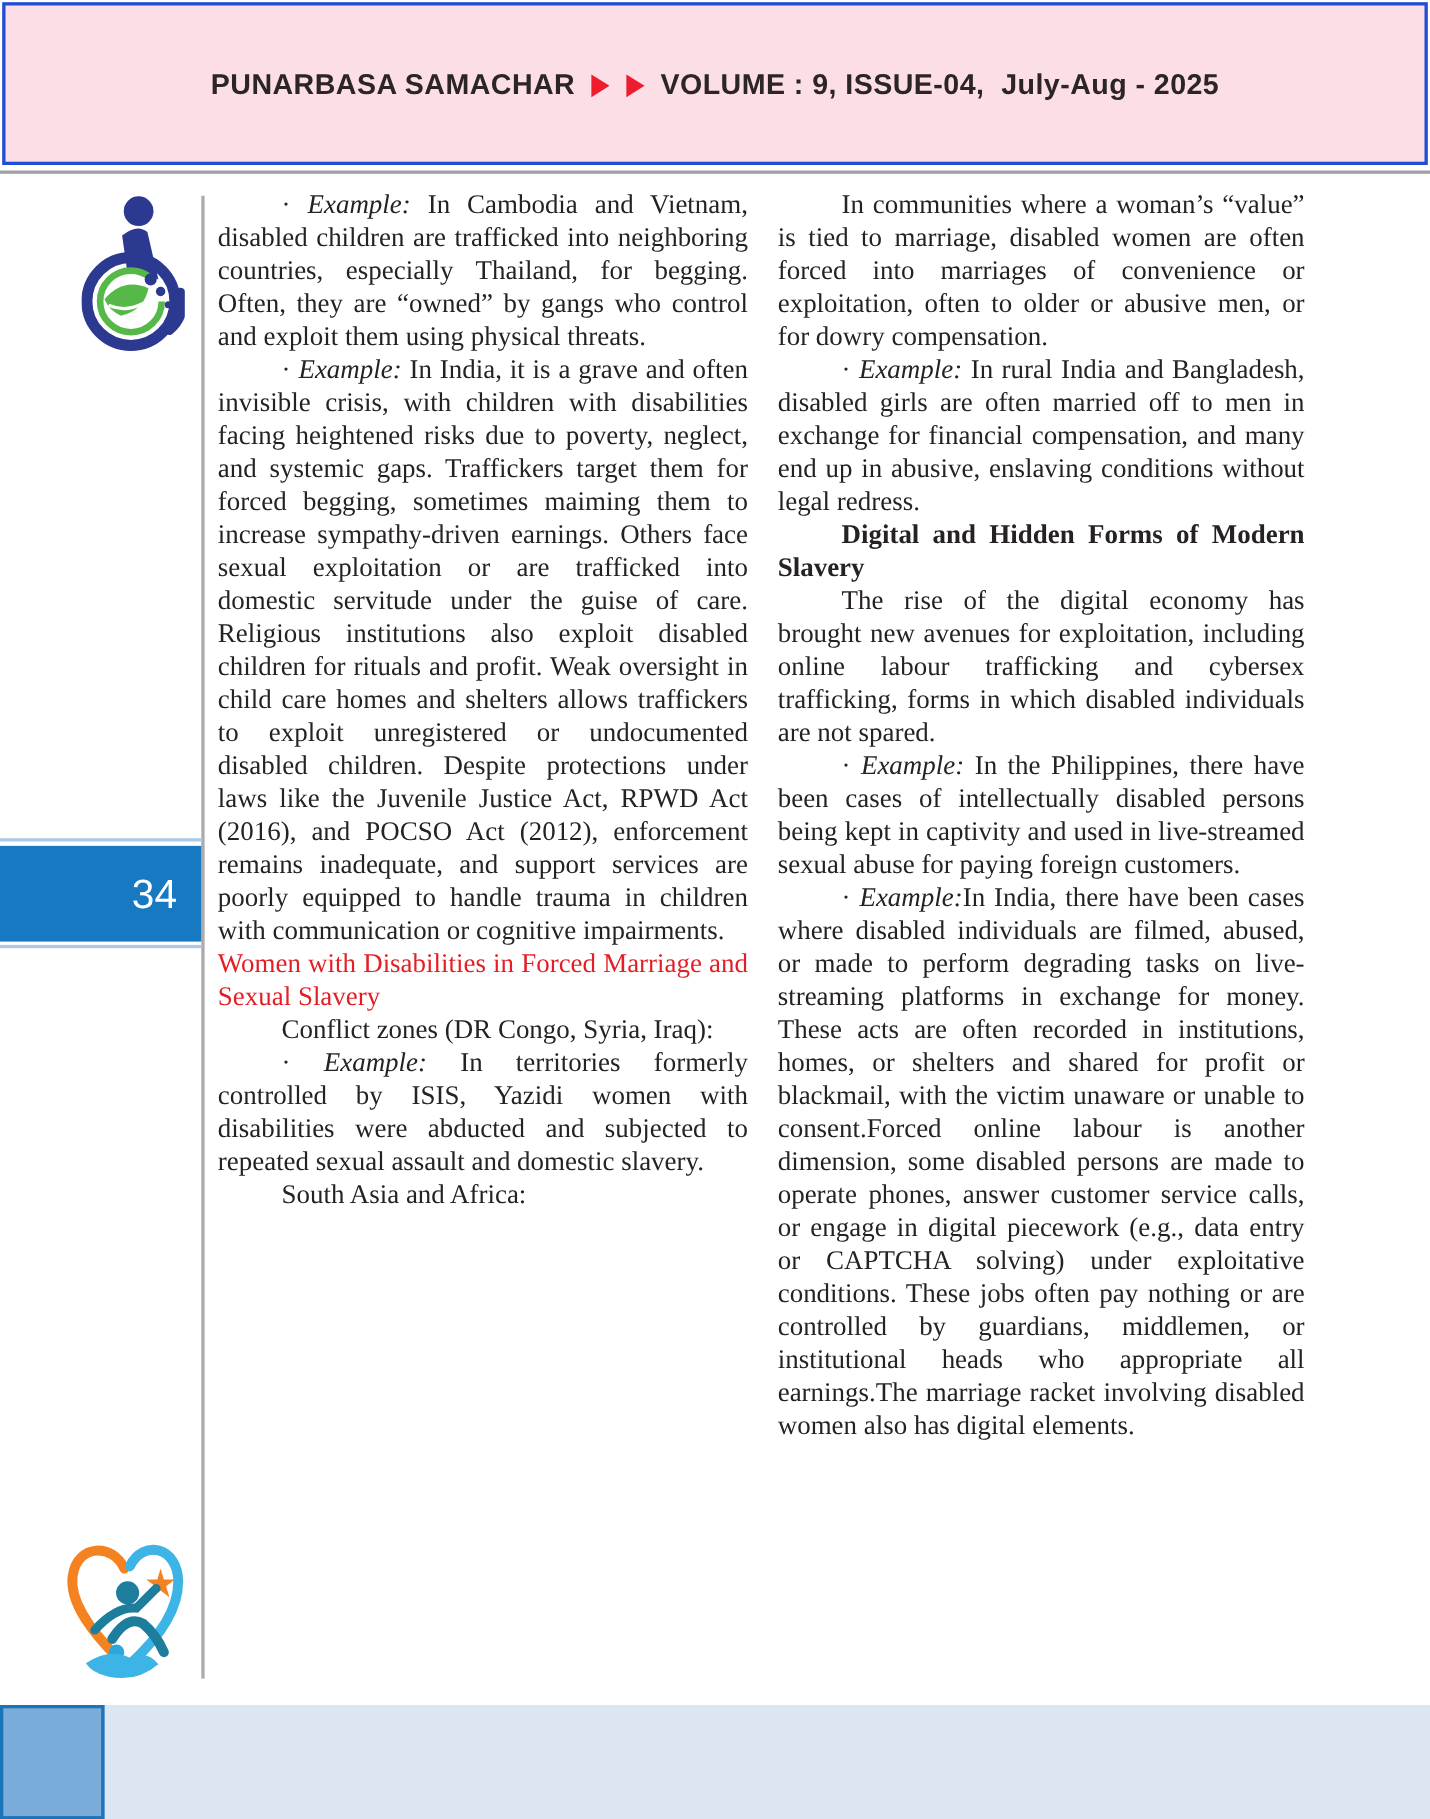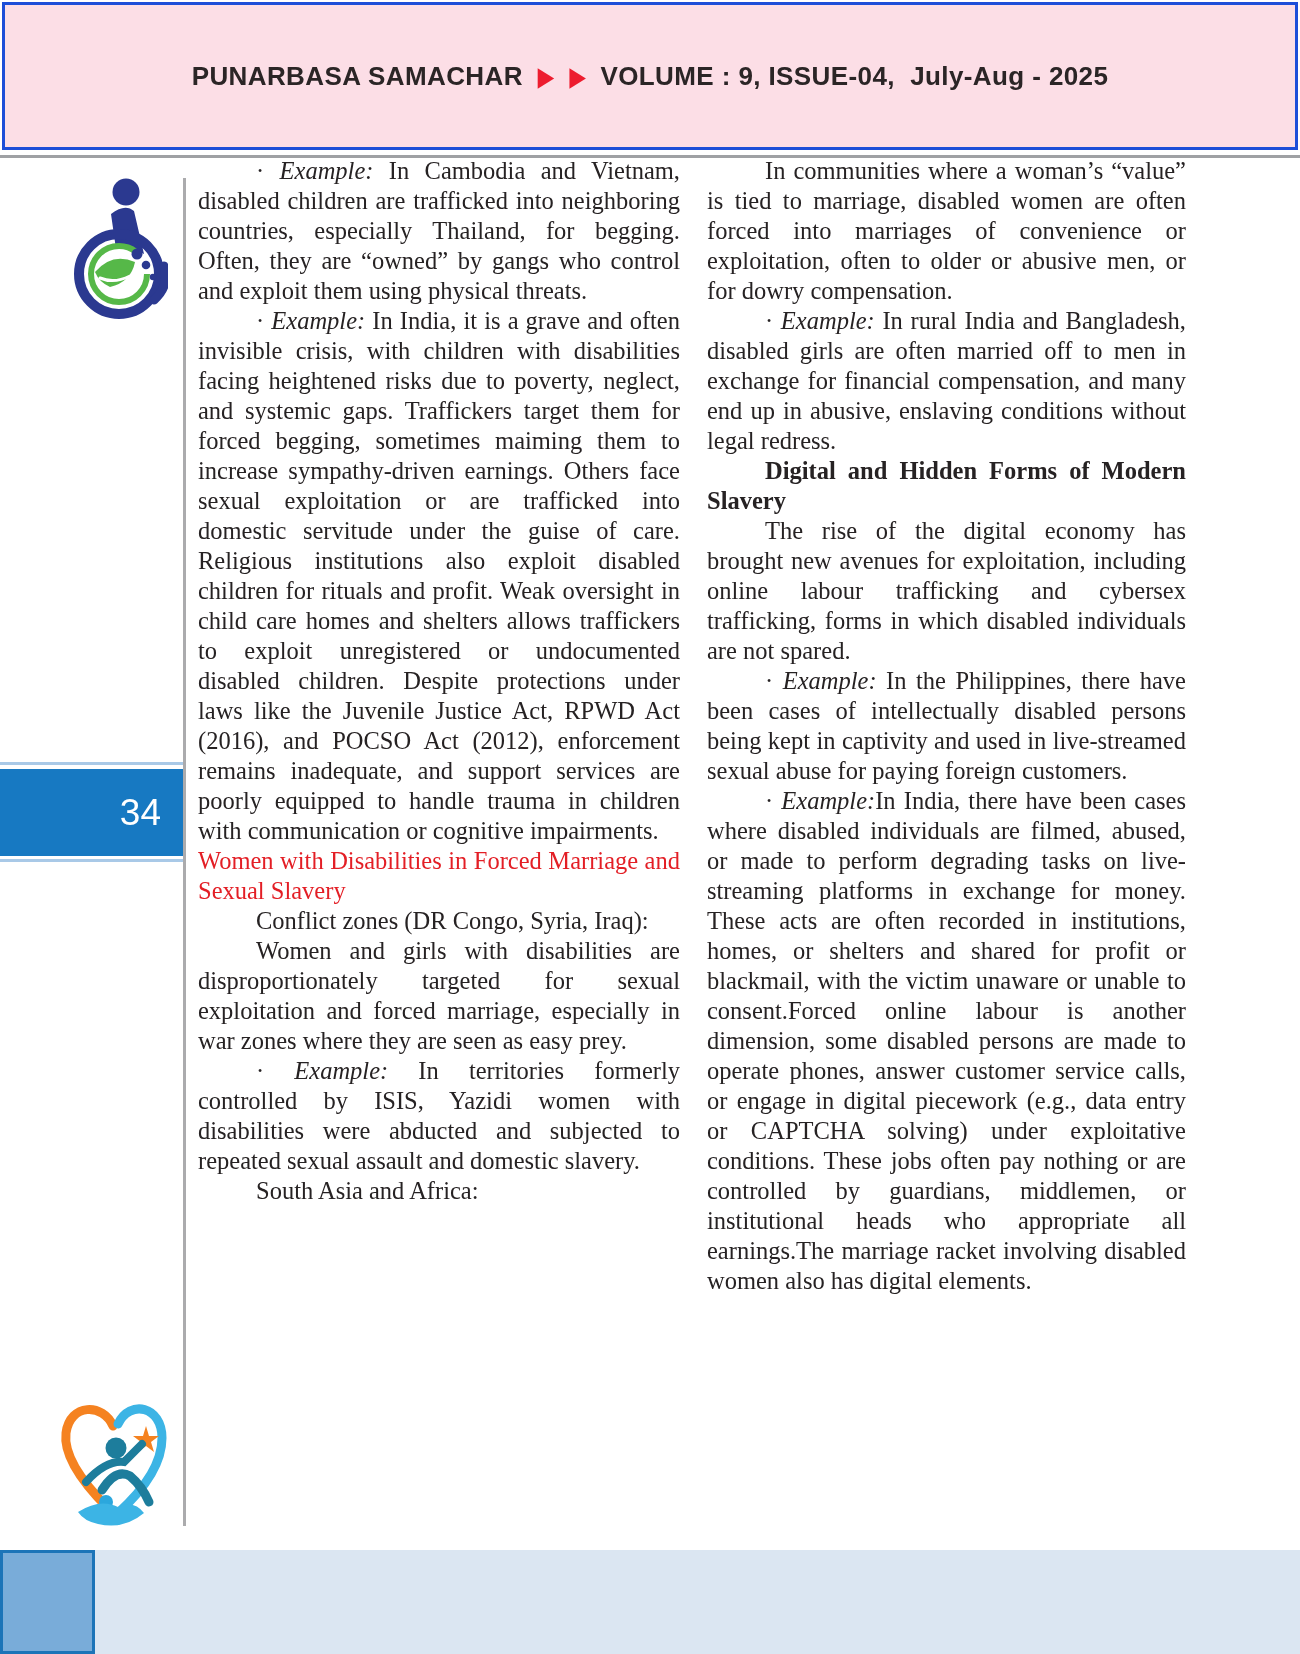--- a/index.html
+++ b/index.html
@@ -35,21 +35,21 @@
     color:#ffffff;padding-right:22px;
   }
   
   .footer-band{position:absolute;left:0;top:1550px;width:1300px;height:104px;background:#dbe6f2;}
   .footer-box{
     position:absolute;left:0;top:1550px;width:95px;height:104px;background:#79acd9;
     border:3px solid #1c74b8;box-sizing:border-box;
   }
   
   .col{
-    position:absolute;top:156px;text-align:justify;
+    position:absolute;top:172px;text-align:justify;
     font-size:24.5px;line-height:30px;
   }
   .col-left{left:198px;width:482px;}
   .col-right{left:707px;width:479px;}
   .para{margin:0;text-indent:58px;}
   .para .ital{font-style:italic;}
   .heading-red{color:#e31e25;font-weight:normal;text-indent:0;}
   .heading-bold{font-weight:bold;}
 </style>
 </head>
@@ -92,21 +92,20 @@
   <path d="M46,94 Q60,72 74,80 Q86,90 93,106" fill="none" stroke="#1d7d9c" stroke-width="9" stroke-linecap="round"></path>
   <circle cx="50" cy="106" r="7" fill="#2ba7dd"></circle>
   <path d="M22,116 Q44,102 62,111 Q78,104 88,117 Q68,134 42,128 Q28,125 22,116 Z" fill="#3cb4e5"></path>
 </svg>
 
 <div id="left-col" class="col col-left">
     <p class="para"><span>· </span><span class="ital">Example:</span><span> In Cambodia and Vietnam, disabled children are trafficked into neighboring countries, especially Thailand, for begging. Often, they are “owned” by gangs who control and exploit them using physical threats.</span></p>
     <p class="para"><span>· </span><span class="ital">Example:</span><span> In India, it is a grave and often invisible crisis, with children with disabilities facing heightened risks due to poverty, neglect, and systemic gaps. Traffickers target them for forced begging, sometimes maiming them to increase sympathy-driven earnings. Others face sexual exploitation or are trafficked into domestic servitude under the guise of care. Religious institutions also exploit disabled children for rituals and profit. Weak oversight in child care homes and shelters allows traffickers to exploit unregistered or undocumented disabled children. Despite protections under laws like the Juvenile Justice Act, RPWD Act (2016), and POCSO Act (2012), enforcement remains inadequate, and support services are poorly equipped to handle trauma in children with communication or cognitive impairments.</span></p>
     <p class="para heading-red"><span>Women with Disabilities in Forced Marriage and Sexual Slavery</span></p>
     <p class="para"><span>Conflict zones (DR Congo, Syria, Iraq):</span></p>
-    <p class="para"><span>Women and girls with disabilities are disproportionately targeted for sexual exploitation and forced marriage, especially in war zones where they are seen as easy prey.</span></p>
     <p class="para"><span>· </span><span class="ital">Example:</span><span> In territories formerly controlled by ISIS, Yazidi women with disabilities were abducted and subjected to repeated sexual assault and domestic slavery.</span></p>
     <p class="para"><span>South Asia and Africa:</span></p>
   </div>
 <div id="right-col" class="col col-right">
     <p class="para"><span>In communities where a woman’s “value” is tied to marriage, disabled women are often forced into marriages of convenience or exploitation, often to older or abusive men, or for dowry compensation.</span></p>
     <p class="para"><span>· </span><span class="ital">Example:</span><span> In rural India and Bangladesh, disabled girls are often married off to men in exchange for financial compensation, and many end up in abusive, enslaving conditions without legal redress.</span></p>
     <p class="para heading-bold"><span>Digital and Hidden Forms of Modern Slavery</span></p>
     <p class="para"><span>The rise of the digital economy has brought new avenues for exploitation, including online labour trafficking and cybersex trafficking, forms in which disabled individuals are not spared.</span></p>
     <p class="para"><span>· </span><span class="ital">Example:</span><span> In the Philippines, there have been cases of intellectually disabled persons being kept in captivity and used in live-streamed sexual abuse for paying foreign customers.</span></p>
     <p class="para"><span>· </span><span class="ital">Example:</span><span>In India, there have been cases where disabled individuals are filmed, abused, or made to perform degrading tasks on live-streaming platforms in exchange for money. These acts are often recorded in institutions, homes, or shelters and shared for profit or blackmail, with the victim unaware or unable to consent.Forced online labour is another dimension, some disabled persons are made to operate phones, answer customer service calls, or engage in digital piecework (e.g., data entry or CAPTCHA solving) under exploitative conditions. These jobs often pay nothing or are controlled by guardians, middlemen, or institutional heads who appropriate all earnings.The marriage racket involving disabled women also has digital elements.</span></p>

